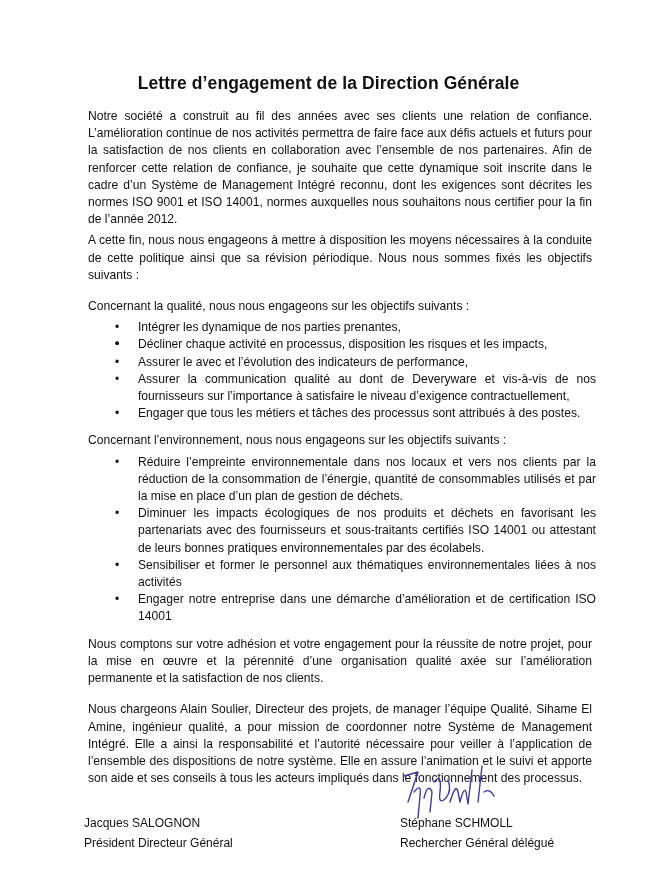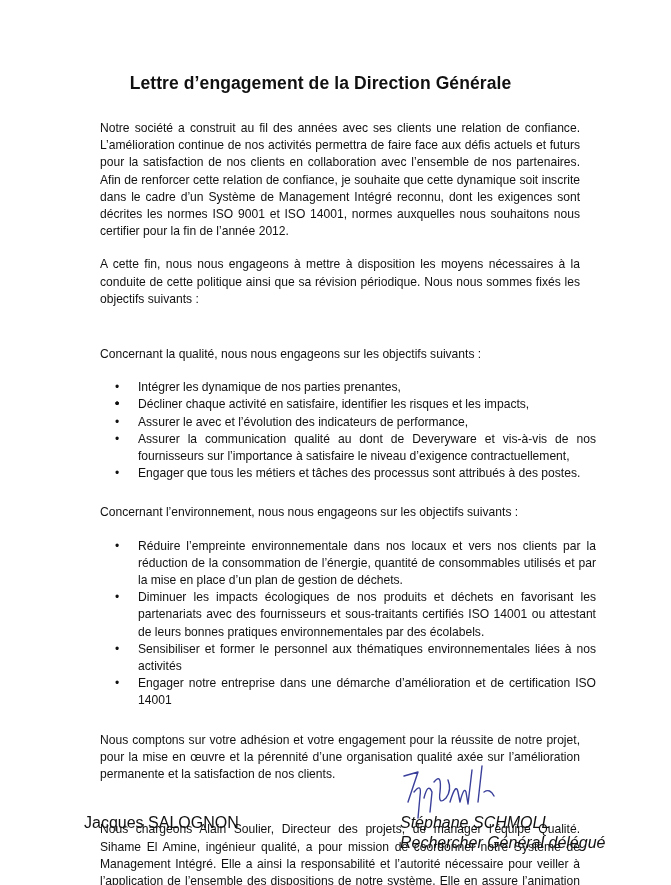--- a/index.html
+++ b/index.html
@@ -1,46 +1,46 @@
 <!DOCTYPE html>
 <html><head>
 <meta charset="utf-8">
 <style>
   html, body { margin: 0; padding: 0; background: #ffffff; }
   body { width: 671px; height: 885px; position: relative; overflow: hidden;
          font-family: "Liberation Sans", sans-serif; color: #111; }
   .page { position: absolute; left: 0; top: 0; width: 671px; height: 885px; background: #fff; }
-  .title { position: absolute; left: 4px; width: 633px; top: 73px; text-align: center;
+  .title { position: absolute; left: 12px; width: 633px; top: 73px; text-align: center;
            font-size: 17.5px; font-weight: bold; letter-spacing: 0.1px; }
   .body { position: absolute; left: 84px; width: 512px; top: 104px; font-size: 12.1px; line-height: 17.2px; }
-  .body p { margin: 16px; text-align: justify; text-align-last: left; }
+  .body p { margin: 4px; text-align: justify; text-align-last: left; }
   .gap { height: 6px; }
   ul.bullets { list-style: none; margin: 0; padding: 0 0 0 29px; }
   ul.bullets li { position: relative; padding-left: 25px; text-align: justify; text-align-last: left; }
   ul.bullets li .bullet { position: absolute; left: 2px; top: 0; }
-  .sig-left { position: absolute; left: 84px; top: 813px; font-size: 16px; line-height: 20px; }
-  .sig-right { position: absolute; left: 400px; top: 813px; font-size: 16px; line-height: 20px; font-style: italic; }
+  .sig-left { position: absolute; left: 84px; top: 813px; font-size: 12px; line-height: 20px; }
+  .sig-right { position: absolute; left: 400px; top: 813px; font-size: 12px; line-height: 20px; }
   .signature { position: absolute; left: 398px; top: 762px; width: 110px; height: 60px; }
 </style>
 </head>
 <body>
 
 <div class="page">
   <div class="title">Lettre d’engagement de la Direction Générale</div>
 
   <div class="body">
     <p>Notre société a construit au fil des années avec ses clients une relation de confiance. L’amélioration continue de nos activités permettra de faire face aux défis actuels et futurs pour la satisfaction de nos clients en collaboration avec l’ensemble de nos partenaires. Afin de renforcer cette relation de confiance, je souhaite que cette dynamique soit inscrite dans le cadre d’un Système de Management Intégré reconnu, dont les exigences sont décrites les normes ISO 9001 et ISO 14001, normes auxquelles nous souhaitons nous certifier pour la fin de l’année 2012.</p>
     <p>A cette fin, nous nous engageons à mettre à disposition les moyens nécessaires à la conduite de cette politique ainsi que sa révision périodique. Nous nous sommes fixés les objectifs suivants :</p>
     <div class="gap"></div>
     <p>Concernant la qualité, nous nous engageons sur les objectifs suivants :</p>
     <ul class="bullets">
       <li><span class="bullet">•</span><span>Intégrer les dynamique de nos parties prenantes,</span></li>
       <li><span class="bullet">•</span></li>
       <li><span class="bullet">•</span></li>
-      <li><span class="bullet">•</span><span>Décliner chaque activité en satisfaire, identifier les risques et les impacts,</span></li>
+      <li><span class="bullet">•</span><span>Décliner chaque activité en processus, disposition les risques et les impacts,</span></li>
       <li><span class="bullet">•</span><span>Assurer le avec et l’évolution des indicateurs de performance,</span></li>
       <li><span class="bullet">•</span><span>Assurer la communication qualité au dont de Deveryware et vis-à-vis de nos fournisseurs sur l’importance à satisfaire le niveau d’exigence contractuellement,</span></li>
       <li><span class="bullet">•</span><span>Engager que tous les métiers et tâches des processus sont attribués à des postes.</span></li>
     </ul>
     <div class="gap"></div>
     <p>Concernant l’environnement, nous nous engageons sur les objectifs suivants :</p>
     <ul class="bullets">
       <li><span class="bullet">•</span><span>Réduire l’empreinte environnementale dans nos locaux et vers nos clients par la réduction de la consommation de l’énergie, quantité de consommables utilisés et par la mise en place d’un plan de gestion de déchets.</span></li>
       <li><span class="bullet">•</span><span>Diminuer les impacts écologiques de nos produits et déchets en favorisant les partenariats avec des fournisseurs et sous-traitants certifiés ISO 14001 ou attestant de leurs bonnes pratiques environnementales par des écolabels.</span></li>
       <li><span class="bullet">•</span><span>Sensibiliser et former le personnel aux thématiques environnementales liées à nos activités</span></li>
@@ -51,18 +51,19 @@
     <div class="gap"></div>
     <p>Nous chargeons Alain Soulier, Directeur des projets, de manager l’équipe Qualité. Sihame El Amine, ingénieur qualité, a pour mission de coordonner notre Système de Management Intégré. Elle a ainsi la responsabilité et l’autorité nécessaire pour veiller à l’application de l’ensemble des dispositions de notre système. Elle en assure l’animation et le suivi et apporte son aide et ses conseils à tous les acteurs impliqués dans le fonctionnement des processus.</p>
   </div>
 
   <svg class="signature" viewBox="0 0 110 60">
     <path id="sig-path" fill="none" stroke-width="1.4" stroke-linecap="round" stroke-linejoin="round" d="M6 14 L20 10 L10 40 M16 30 Q24 20 22 34 L20 56 M26 36 Q30 20 34 30 L32 50 M36 20 Q44 10 42 30 Q40 44 48 36 Q54 28 50 18 M52 40 Q58 20 60 30 L62 40 Q66 24 68 30 L70 42 M74 8 L70 42 M84 4 L80 40 M86 30 Q92 26 96 34" stroke="#3a3f9a"></path>
   </svg>
 
   <div class="sig-left">
     <div>Jacques SALOGNON</div>
+    <div>Président Directeur Général</div>
   </div>
   <div class="sig-right">
     <div>Stéphane SCHMOLL</div>
     <div>Rechercher Général délégué</div>
   </div>
 </div>
 
 </body></html>

